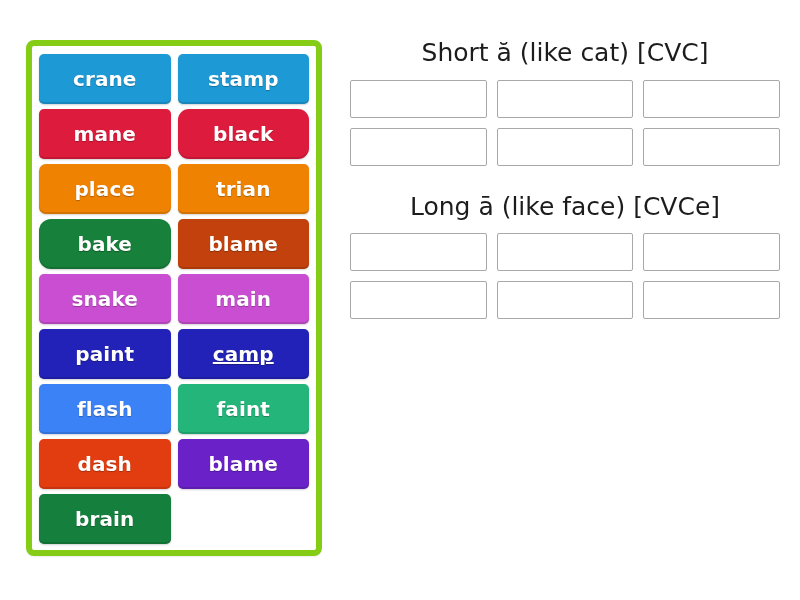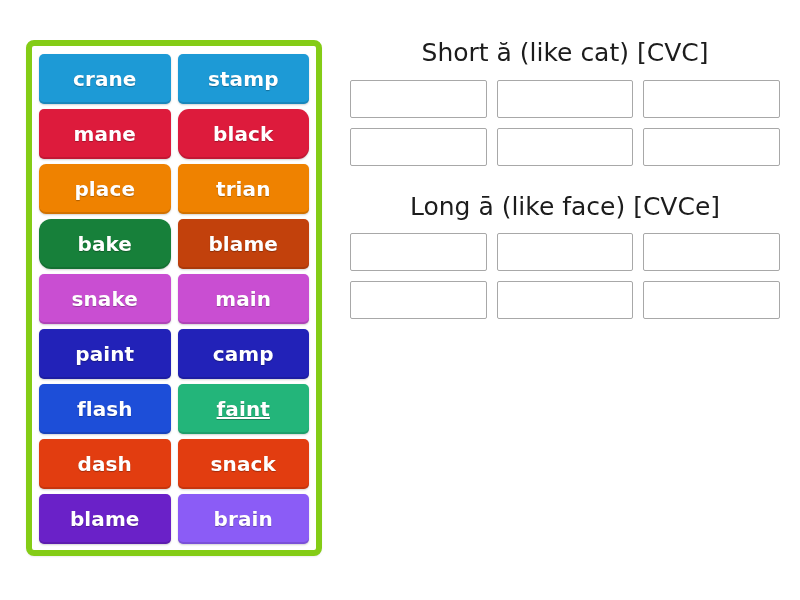--- a/index.html
+++ b/index.html
@@ -111,27 +111,26 @@
         <div class="word-tile" style="background: rgb(29, 154, 214);">stamp</div>
         <div class="word-tile" style="background: rgb(221, 27, 60);">mane</div>
         <div class="word-tile" style="background: rgb(221, 27, 60); border-radius: 11px;">black</div>
         <div class="word-tile" style="background: rgb(239, 130, 0); border-radius: 7px;">place</div>
         <div class="word-tile" style="background: rgb(239, 130, 0);">trian</div>
         <div class="word-tile" style="background: rgb(23, 128, 58); border-radius: 12px;">bake</div>
         <div class="word-tile" style="background: #c2410c;">blame</div>
         <div class="word-tile" style="background: rgb(201, 78, 210);">snake</div>
         <div class="word-tile" style="background: rgb(201, 78, 210);">main</div>
         <div class="word-tile" style="background: rgb(34, 34, 184);">paint</div>
-        <div class="word-tile" style="background: rgb(34, 34, 184);">camp</div>
-        <div class="word-tile" style="background: #1d4ed8;">flash</div>
-        <div class="word-tile" style="background: rgb(35, 181, 122); text-decoration: underline;">faint</div>
+        <div class="word-tile" style="background: rgb(34, 34, 184); text-decoration: underline;">camp</div>
+        <div class="word-tile" style="background: #3b82f6;">flash</div>
+        <div class="word-tile" style="background: rgb(35, 181, 122);">faint</div>
         <div class="word-tile" style="background: rgb(226, 61, 16);">dash</div>
-        <div class="word-tile" style="background: rgb(226, 61, 16);">snack</div>
         <div class="word-tile" style="background: rgb(106, 33, 200);">blame</div>
-        <div class="word-tile" style="background: #8b5cf6;">brain</div>
+        <div class="word-tile" style="background: #15803d;">brain</div>
       </div>
   </div>
 
   <div id="categories">
       <div class="category-group">
         <div class="category-title">Short ă (like cat) [CVC]</div>
         <div class="dropzone-grid">
           <div class="dropzone"></div>
           <div class="dropzone"></div>
           <div class="dropzone"></div>

